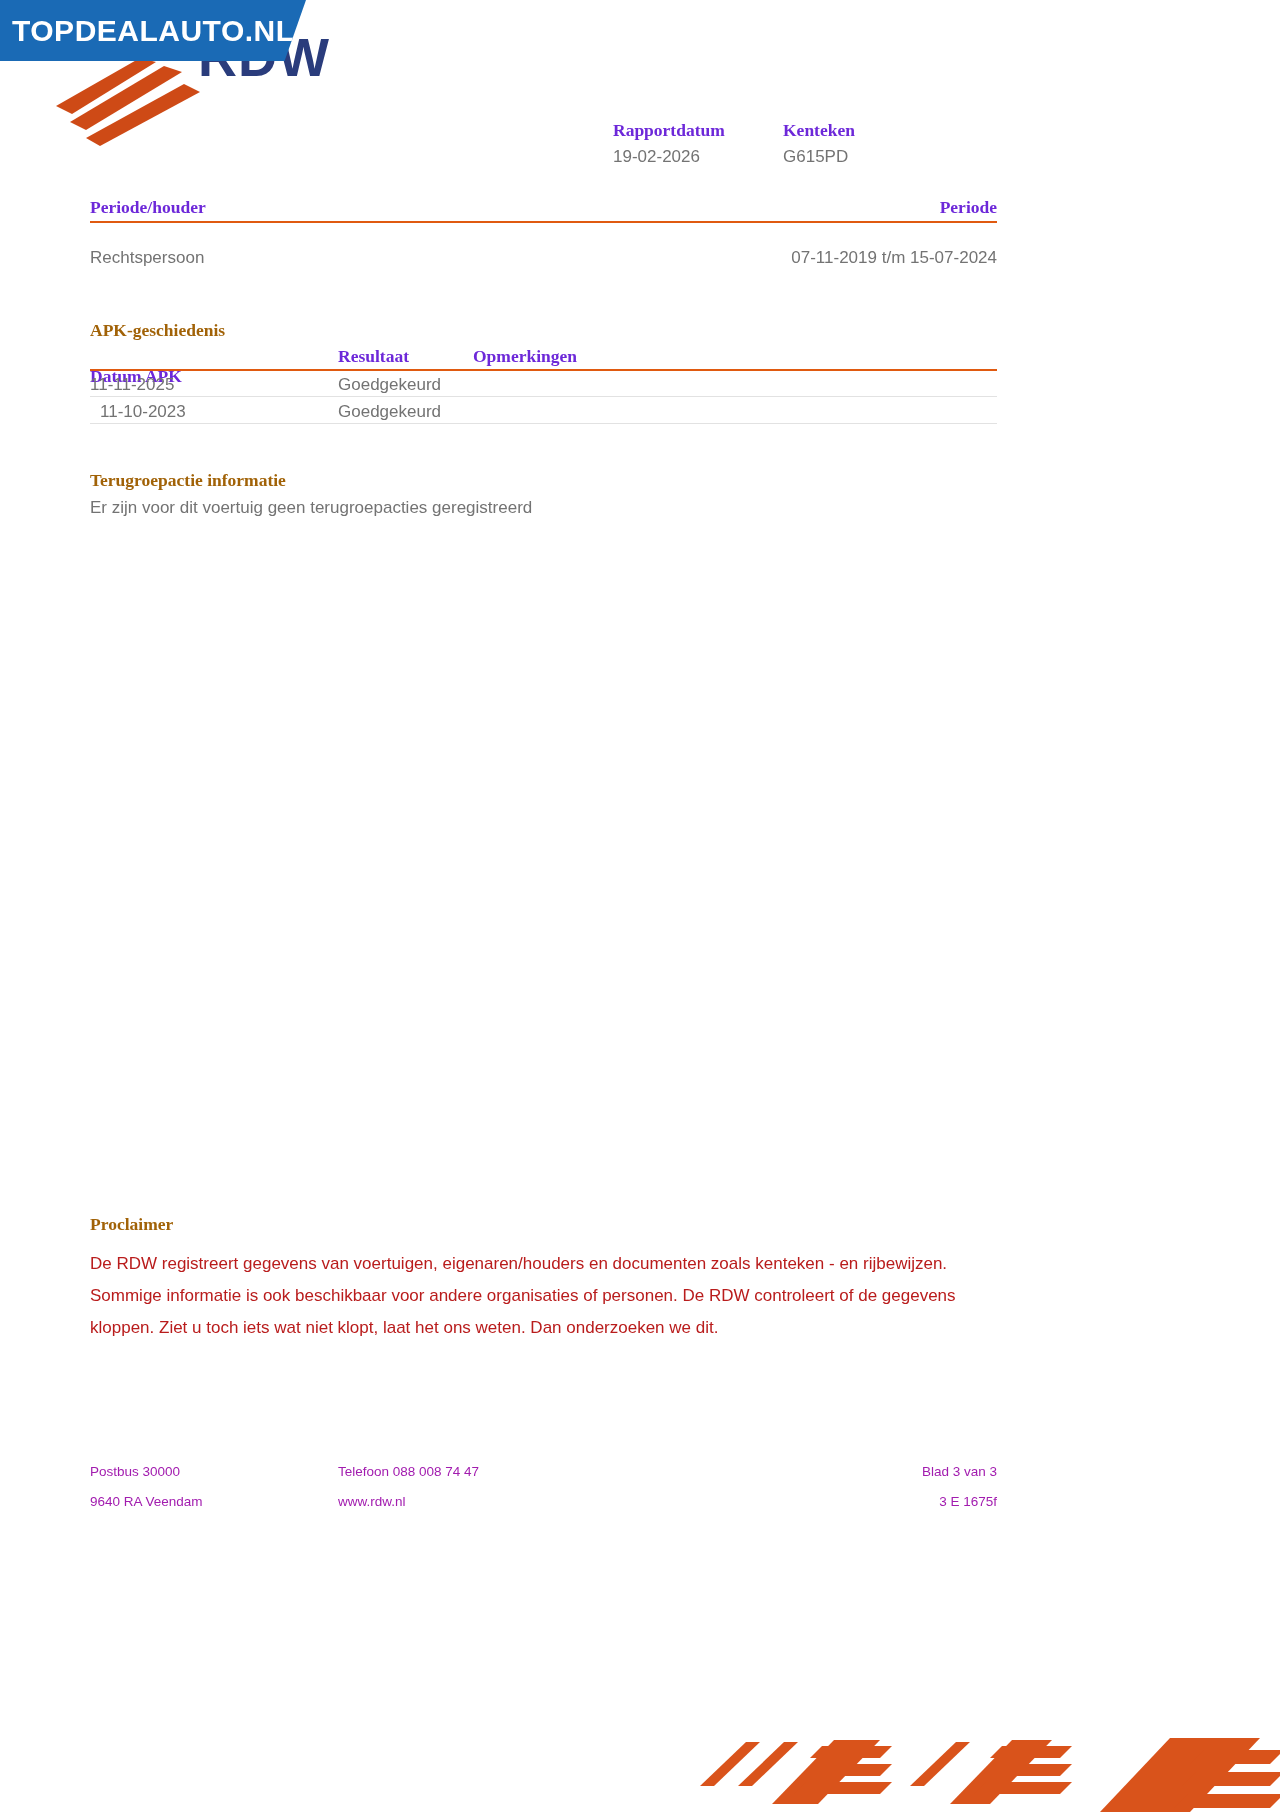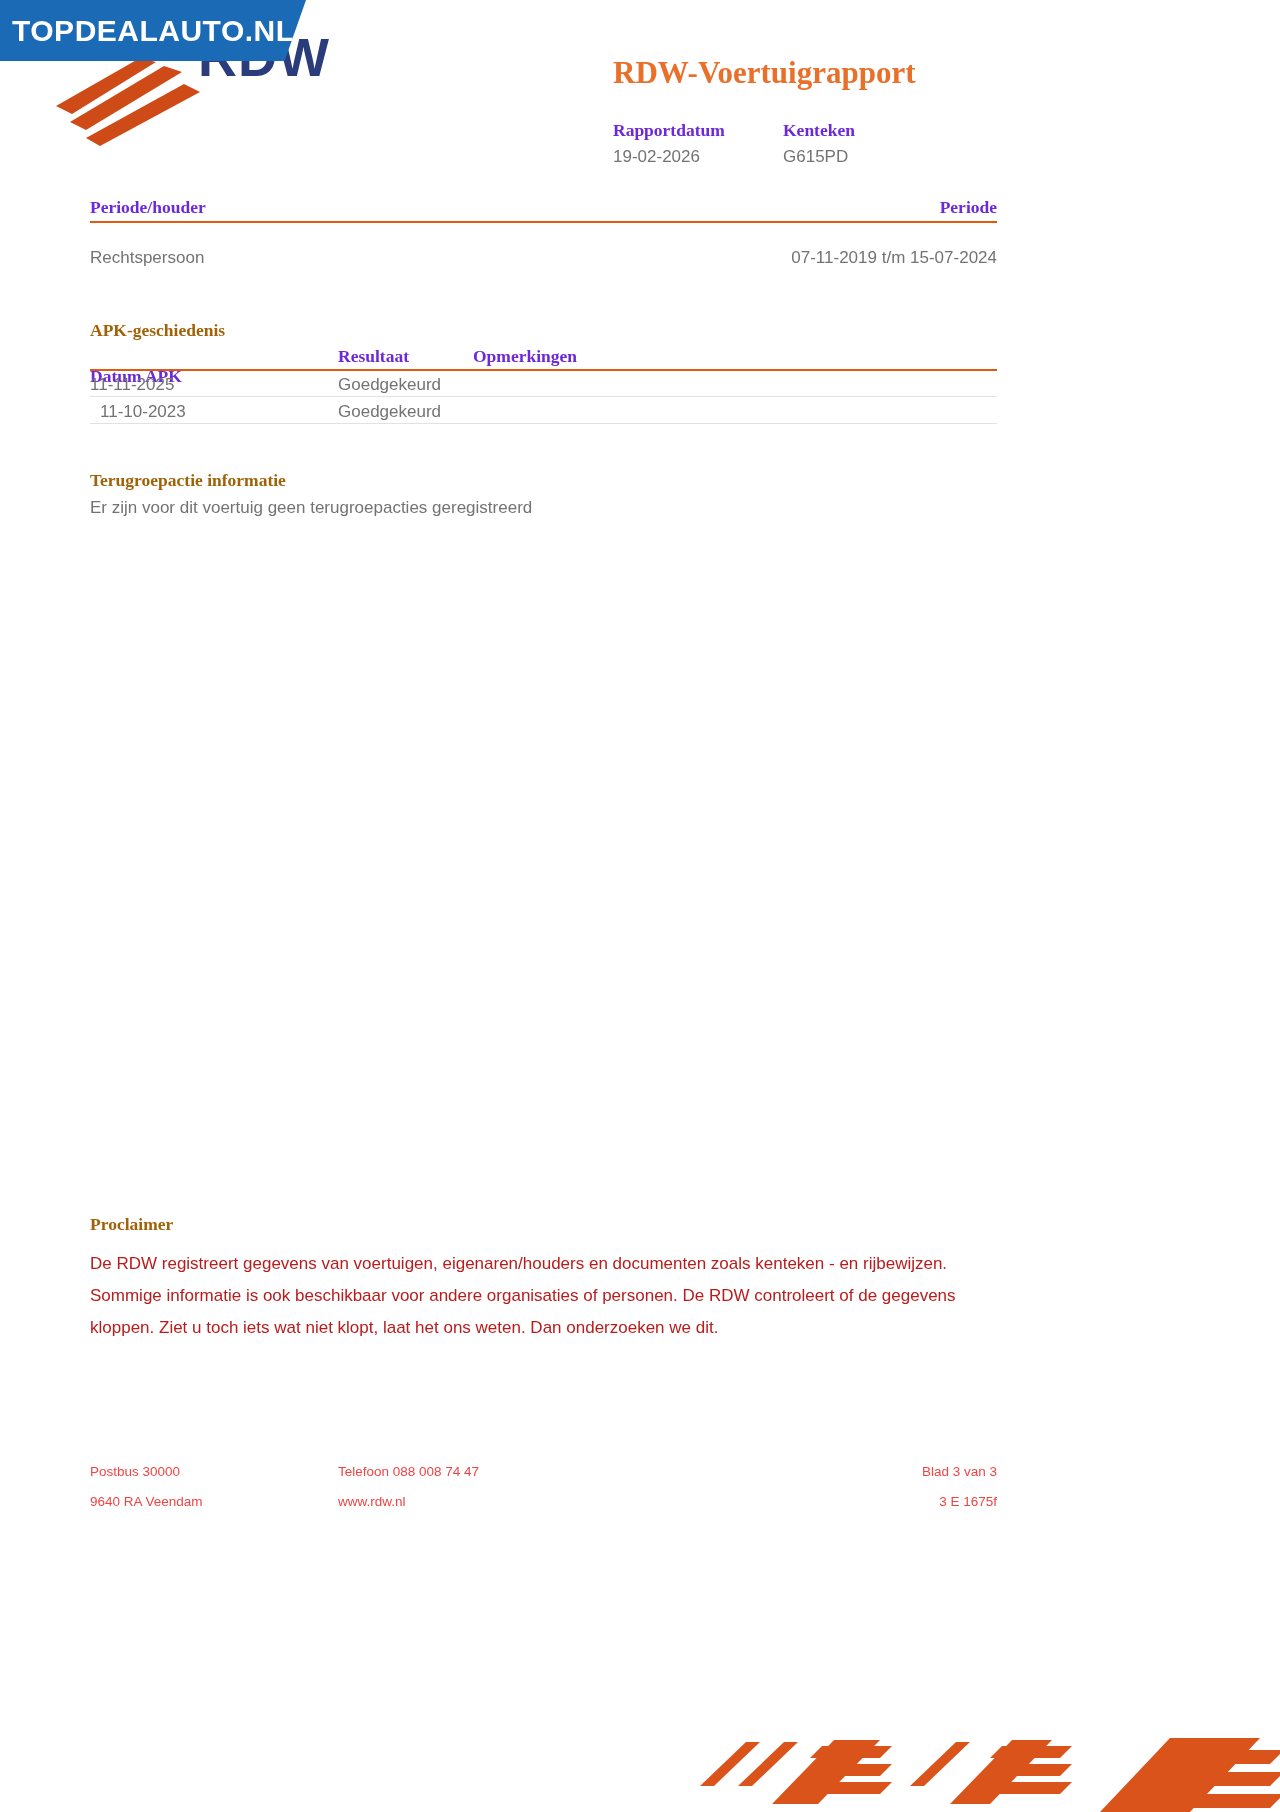--- a/index.html
+++ b/index.html
@@ -95,41 +95,40 @@
     left: 90px; top: 1248px;
     width: 878px;
     font-family: "Liberation Sans", sans-serif;
     font-size: 17px;
     line-height: 32px;
     color: #b91c1c;
   }
   .footer-text {
     font-family: "Liberation Sans", sans-serif;
     font-size: 13.5px;
-    color: #ef4444;
+    color: #a21caf;
   }
   .bottom-graphic { position: absolute; right: 0; bottom: 0; }
 </style>
 </head>
 <body>
 
 <div id="page">
 
   <div class="banner">
     <span>TOPDEALAUTO.NL</span>
   </div>
 
   <div class="rdw-logo-text">RDW</div>
   <svg class="rdw-wing" width="150" height="88" viewBox="0 0 150 88">
     <polygon points="4,48 88,0 104,4 20,56" fill="#ce4a16"></polygon>
     <polygon points="18,64 112,8 130,14 34,72" fill="#ce4a16"></polygon>
     <polygon points="34,80 132,26 148,34 48,88" fill="#ce4a16"></polygon>
   </svg>
 
-  <div class="report-title">RDW-Voertuigrapport</div>
   <div class="abs h-label" style="left:613px; top:120px;">Rapportdatum</div>
   <div class="abs body-text" style="left:613px; top:147px;">19-02-2026</div>
   <div class="abs h-label" style="left:783px; top:120px;">Kenteken</div>
   <div class="abs body-text" style="left:783px; top:147px;">G615PD</div>
 
   <div class="abs h-label" style="left:90px; top:197px;">Periode/houder</div>
   <div class="abs h-label right-edge" style="top:197px;">Periode</div>
   <div class="rule-orange" style="top:221px;"></div>
   <div class="abs body-text" style="left:90px; top:248px;">Rechtspersoon</div>
   <div class="abs body-text right-edge" style="top:248px;">07-11-2019 t/m 15-07-2024</div>

